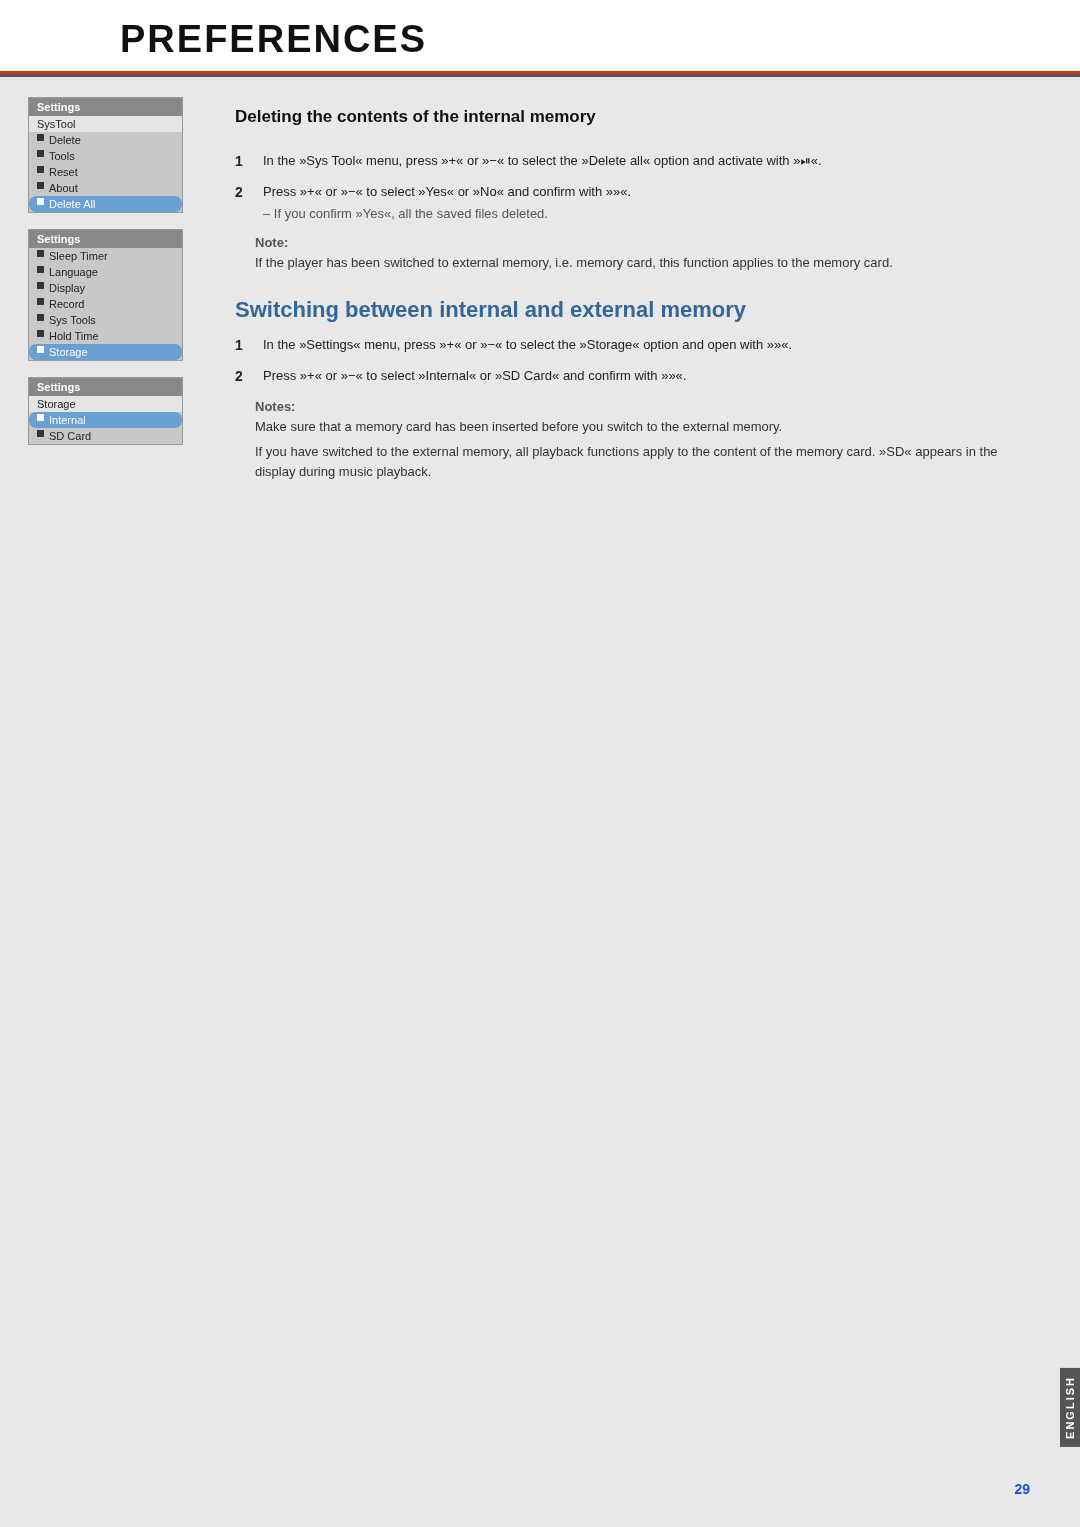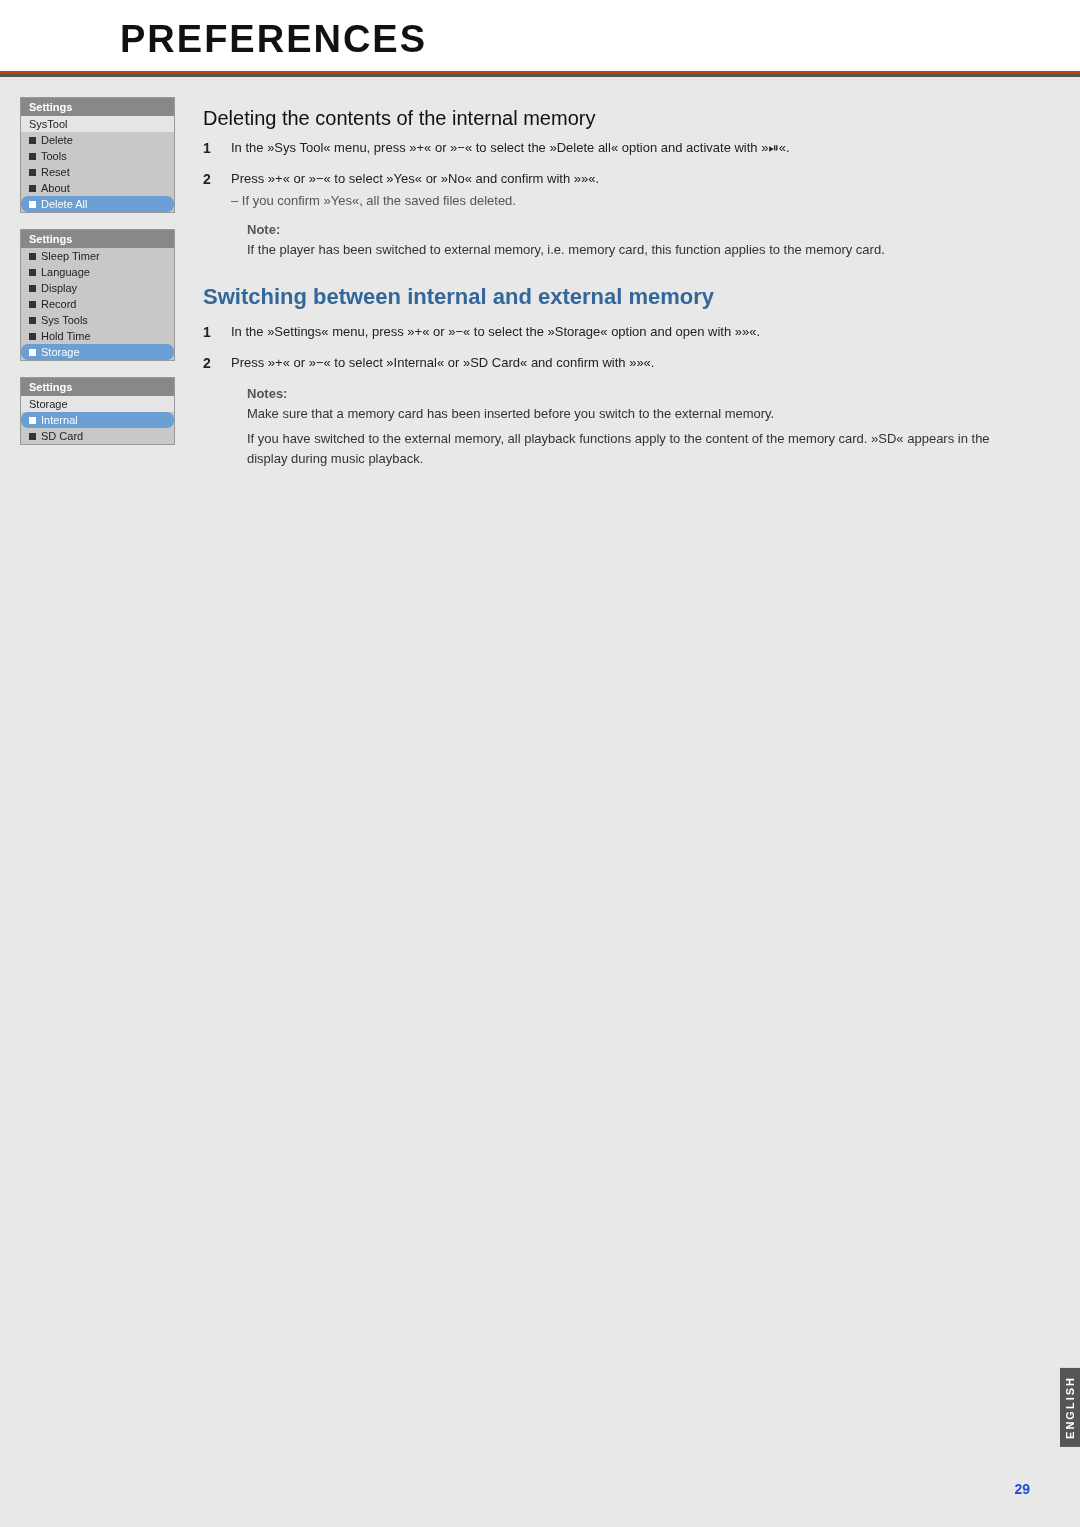--- a/index.html
+++ b/index.html
@@ -23,22 +23,22 @@
       font-size: 38px;
       font-weight: 900;
       letter-spacing: 2px;
       color: #111;
       text-transform: uppercase;
     }
 
     
     .main-layout {
       display: flex;
-      padding: 20px 40px 20px 20px;
-      gap: 8px;
+      padding: 20px 40px 20px 28px;
+      gap: 32px;
     }
 
     
     .sidebar-area {
       width: 155px;
       flex-shrink: 0;
       display: flex;
       flex-direction: column;
       gap: 16px;
     }
@@ -57,21 +57,21 @@
       font-weight: bold;
     }
     .menu-box-subheader {
       padding: 2px 8px;
       font-size: 11px;
       color: #222;
       background: #e5e5e5;
     }
     .menu-item {
       display: flex;
-      align-items: center;
+      align-items: flex-start;
       padding: 2px 8px;
       font-size: 11px;
       color: #222;
       gap: 5px;
     }
     .menu-item.highlighted {
       background: #6a9fd4;
       color: #fff;
       border-radius: 7px;
     }
@@ -87,24 +87,24 @@
     }
 
     
     .content-area {
       flex: 1;
       padding: 10px 20px;
     }
 
     
     .section-title-small {
-      font-size: 20px;
-      font-weight: normal;
+      font-size: 17px;
+      font-weight: bold;
       color: #111;
-      margin-bottom: 8px;
+      margin-bottom: 24px;
     }
     .section-title-large {
       font-size: 22px;
       font-weight: bold;
       color: #336699;
       margin-bottom: 12px;
       margin-top: 24px;
     }
 
     .steps-list {
@@ -123,21 +123,21 @@
       font-weight: bold;
       font-size: 14px;
       min-width: 18px;
     }
     .step-text {
       font-size: 13px;
       line-height: 1.5;
     }
 
     .note-block {
-      margin: 10px 0 10px 44px;
+      margin: 10px 0 10px 20px;
     }
     .note-label {
       font-size: 13px;
       font-weight: bold;
       color: #555;
       margin-bottom: 3px;
     }
     .note-text {
       font-size: 13px;
       line-height: 1.5;

